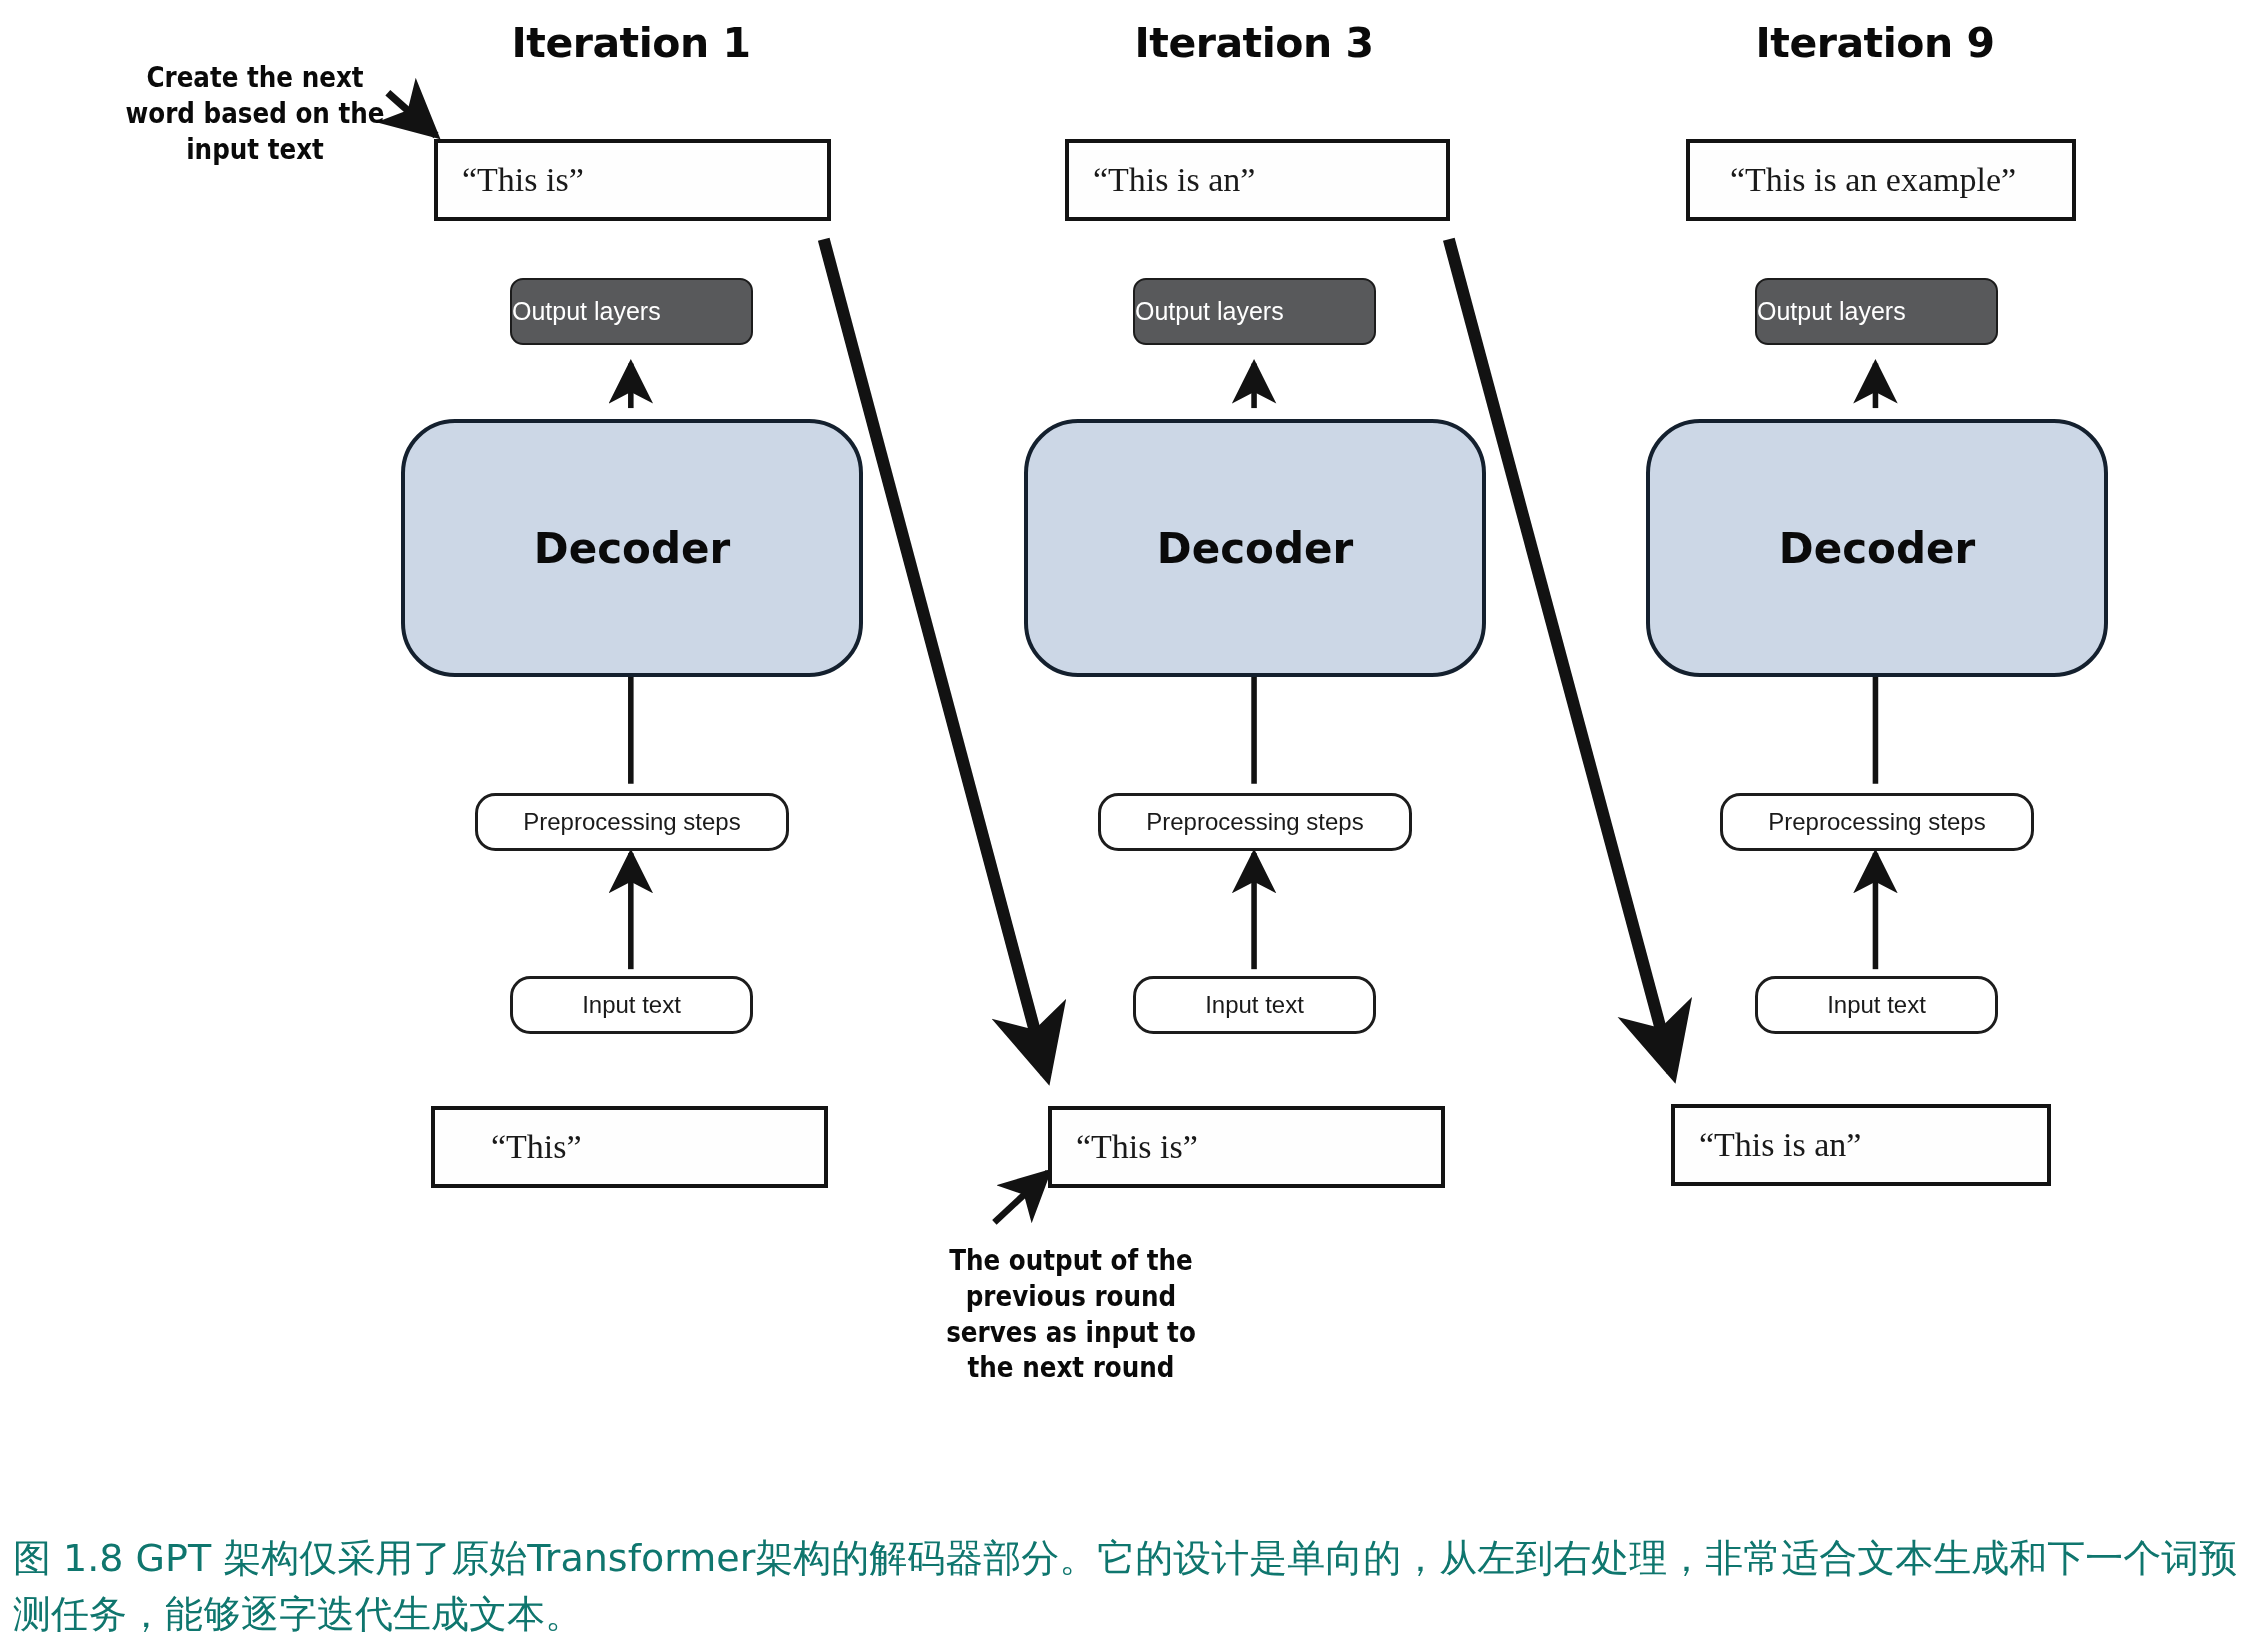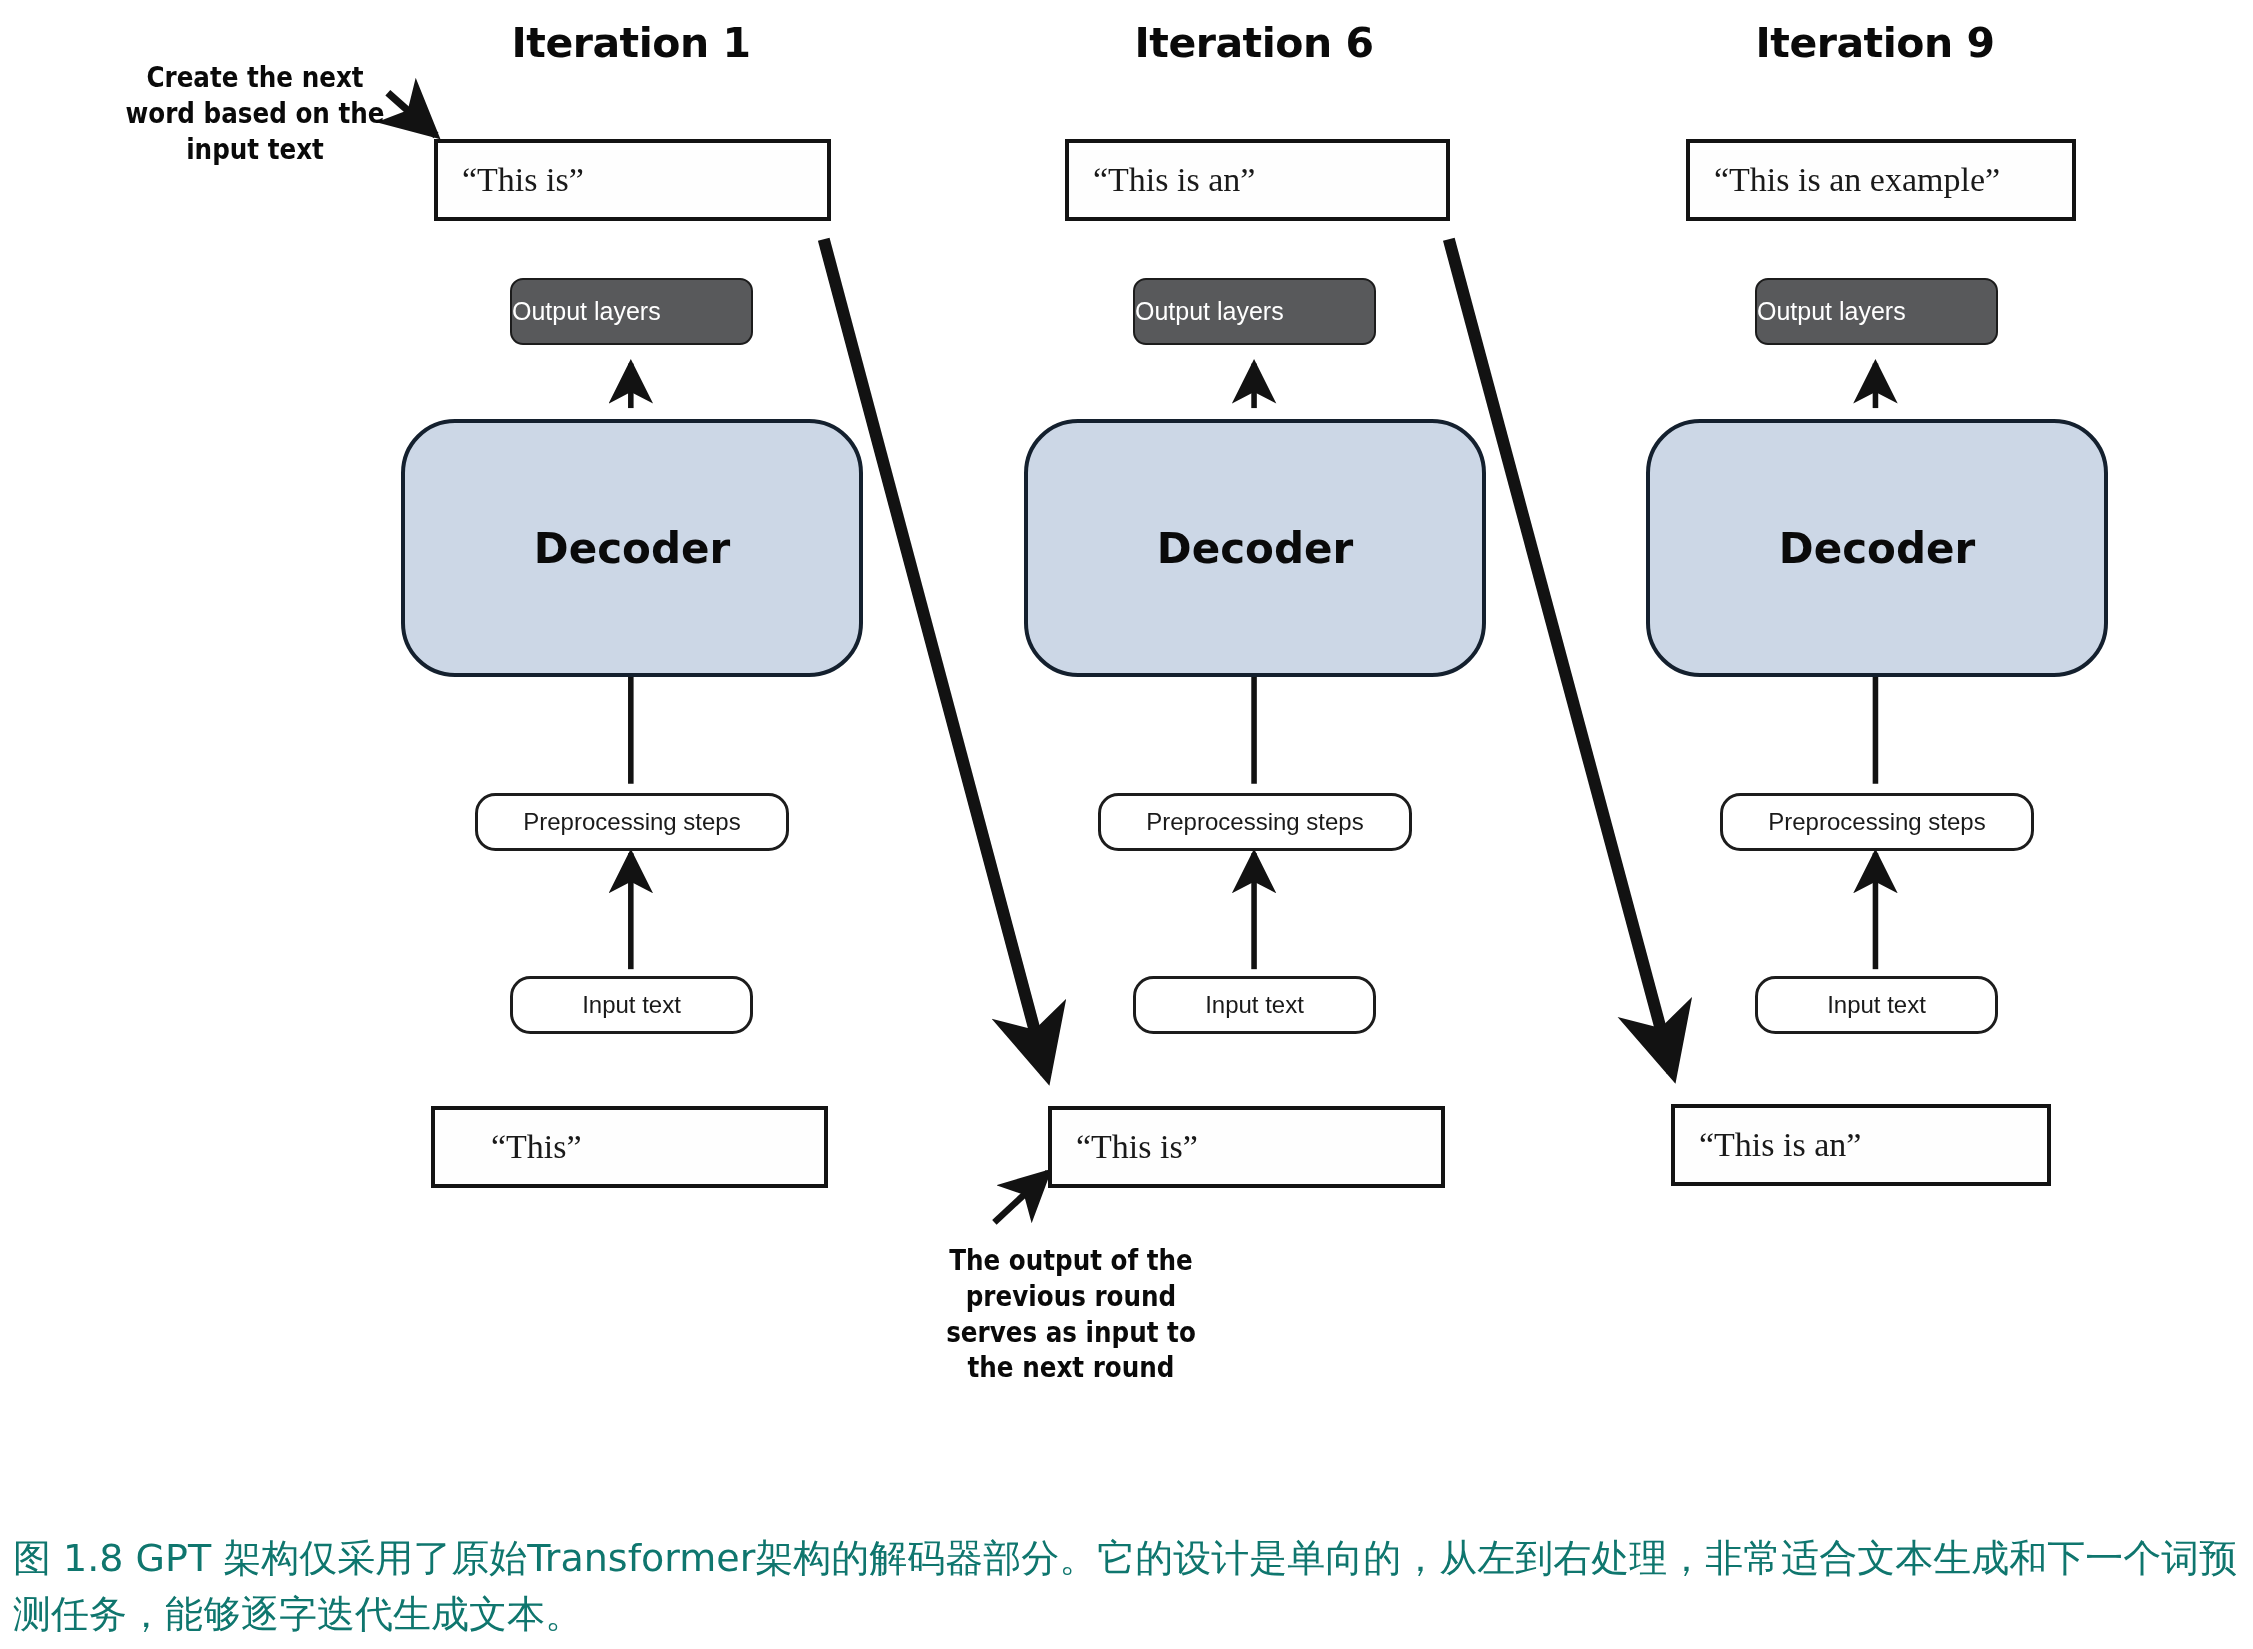--- a/index.html
+++ b/index.html
@@ -186,21 +186,21 @@
     <g>
       <line x1="418" y1="100" x2="470" y2="146" stroke="#121212" stroke-width="8" marker-end="url(#ah-thin)"></line>
     </g>
 
     <g>
       <line x1="1072" y1="1318" x2="1130" y2="1264" stroke="#121212" stroke-width="7" marker-end="url(#ah-thin)"></line>
     </g>
   </svg>
 
   <div class="abs iteration-title" style="left:390px; top:18.6px; width:482px;">Iteration 1</div>
-  <div class="abs iteration-title" style="left:1013px; top:18.6px; width:482px;">Iteration 6</div>
+  <div class="abs iteration-title" style="left:1013px; top:18.6px; width:482px;">Iteration 3</div>
   <div class="abs iteration-title" style="left:1634px; top:18.6px; width:482px;">Iteration 9</div>
 
   <div class="abs callout" style="left:102px; top:60px; width:306px;">
     <div>Create the next</div>
     <div>word based on the</div>
     <div>input text</div>
   </div>
 
   <div class="abs callout" style="left:890px; top:1243px; width:362px;">
     <div>The output of the</div>
@@ -250,21 +250,21 @@
   </div>
 
   <div class="abs pill" style="left:1133px; top:976px; width:243px; height:58px;">
     <span>Input text</span>
   </div>
 
   <div class="abs text-box" style="left:1048px; top:1106px; width:397px; height:82px;">
     <span>“This is”</span>
   </div>
 
-  <div class="abs text-box" style="left:1686px; top:139px; width:390px; height:82px;">
+  <div class="abs text-box" style="left:1686px; top:139px; width:390px; height:82px;padding-left:16px;">
     <span>“This is an example”</span>
   </div>
 
   <div class="abs output-layers" style="left:1755px; top:278px; width:243px; height:67px;">
     <span>Output layers</span>
   </div>
 
   <div class="abs decoder" style="left:1646px; top:419px; width:462px; height:258px;">
     <span>Decoder</span>
   </div>

